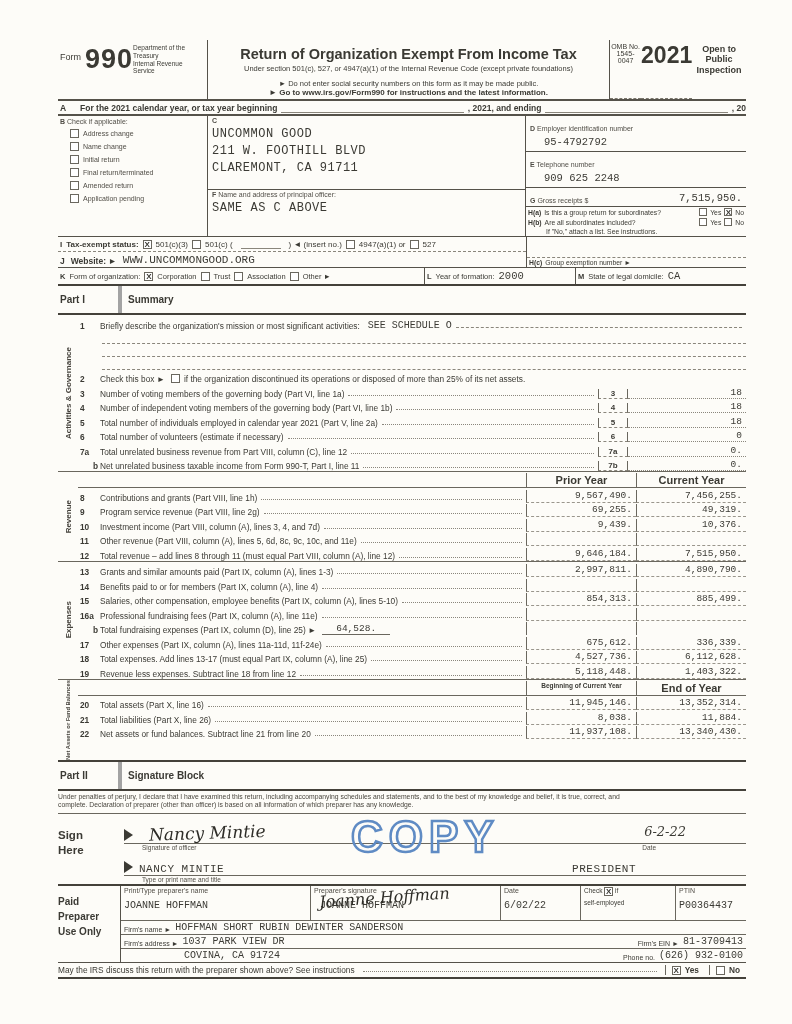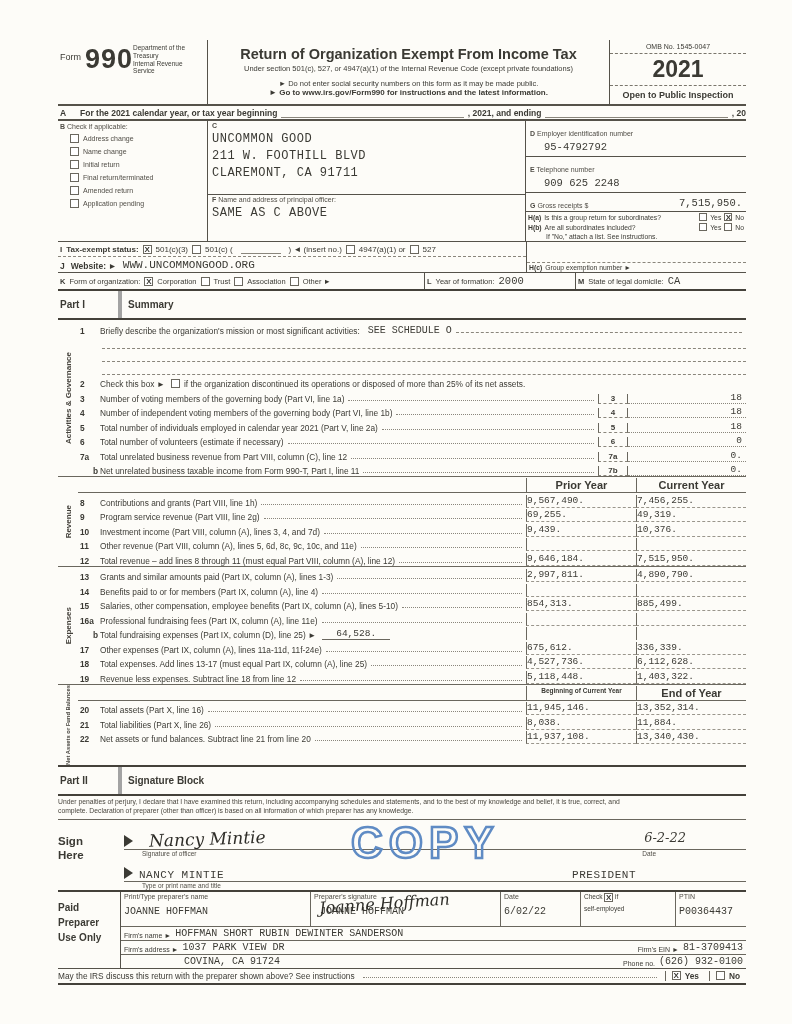--- a/index.html
+++ b/index.html
@@ -18,21 +18,21 @@
   .h-left { width:150px; border-right:1px solid #55524a; padding:4px 4px 2px 2px; display:flex; flex-direction:row; justify-content:space-between;}
   .form990 { display:flex; align-items:flex-start; gap:4px; }
   .form-word { font-size:9px; margin-top:8px; }
   .form-num { font-size:27px; font-weight:bold; letter-spacing:1px; }
   .dept { font-size:6.5px; line-height:1.2; }
   .h-center { flex:1; text-align:center; padding:6px 6px 2px 6px; border-right:1px solid #55524a; }
   .h-title { font-size:14.5px; font-weight:bold; }
   .h-sub { font-size:7.5px; margin-top:2px; }
   .h-b1 { font-size:7.5px; margin-top:6px; }
   .h-b2 { font-size:8px; font-weight:bold; }
-  .h-right { width:136px; text-align:center; display:flex; flex-direction:column; }
+  .h-right { width:136px; text-align:center; display:flex; flex-direction:row; }
   .omb { font-size:7px; padding:3px 0; border-bottom:1px dashed #7a766c; }
   .year { font-size:23px; font-weight:bold; padding:2px 0; border-bottom:1px dashed #7a766c; }
   .otp { font-size:9px; font-weight:bold; line-height:1.15; padding:4px 0; }
   
   .line-a { display:flex; align-items:flex-end; font-size:8.5px; font-weight:bold; padding:2px 0 1px 0; border-bottom:2px solid #55524a; }
   .fillline { flex:1; border-bottom:1px solid #8a867c; margin:0 4px; height:10px; }
   
   .entity { display:flex; }
   .ent-left { width:150px; border-right:1px solid #55524a; padding:2px 0 0 2px; }
   .cbrow { display:flex; align-items:center; gap:4px; margin:4px 0 0 10px; }
@@ -69,21 +69,21 @@
   .sec-body { flex:1; padding-top:1px; }
   .sline { display:flex; align-items:flex-end; font-size:8.3px; min-height:14.5px; }
   .n { width:22px; font-weight:bold; padding-left:2px; flex:0 0 auto; }
   .lbl { white-space:nowrap; }
   .leader { flex:1; border-bottom:1px dotted #8a867c; margin:0 4px 3px 4px; min-width:8px; }
   .boxnum { width:30px; border-left:1px solid #6a675e; border-right:1px solid #6a675e; border-bottom:1px dashed #8a867c; text-align:center; font-weight:bold; font-size:8px; flex:0 0 auto; }
   .val { width:118px; text-align:right; font-family:"Liberation Mono",monospace; font-size:9.5px; border-bottom:1px dotted #8a867c; padding-right:4px; flex:0 0 auto; }
   .dashrow { border-bottom:1px dashed #8a867c; height:13px; margin-left:24px; }
   .colhead { display:flex; justify-content:flex-end; border-bottom:1px solid #6a675e; }
   .ch { width:110px; text-align:center; font-size:11px; font-weight:bold; border-left:1px solid #6a675e; padding:1px 0; }
-  .cell { width:110px; text-align:left; font-family:"Liberation Mono",monospace; font-size:9.5px; border-left:1px solid #6a675e; border-bottom:1px dashed #9a968c; padding-right:4px; flex:0 0 auto; min-height:13px; }
+  .cell { width:110px; text-align:right; font-family:"Liberation Mono",monospace; font-size:9.5px; border-left:1px solid #6a675e; border-bottom:1px dashed #9a968c; padding-right:4px; flex:0 0 auto; min-height:13px; }
   .uval { font-family:"Liberation Mono",monospace; font-size:9.5px; border-bottom:1px solid #6a675e; padding:0 14px; margin:0 6px; }
   
   .perjury { font-size:6.8px; line-height:1.3; padding:2px 0 3px 0; border-bottom:1px solid #6a675e; color:#4a473f; }
   .signblock { display:flex; border-bottom:2px solid #44413a; }
   .sign-cell { width:62px; font-size:11.5px; font-weight:bold; padding-top:14px; line-height:1.3; }
   .sign-main { flex:1; position:relative; padding-left:4px; }
   .sigrow { display:flex; align-items:flex-end; min-height:30px; border-bottom:1px solid #6a675e; position:relative; }
   .arrow { width:0; height:0; border-top:6px solid transparent; border-bottom:6px solid transparent; border-left:9px solid #3b3a34; margin:0 6px 2px 0; flex:0 0 auto; }
   .signame { font-size:17px; color:#2e2d28; transform:rotate(-2deg); padding-left:10px; }
   .sigdate { position:absolute; right:60px; bottom:4px; font-size:13px; }

